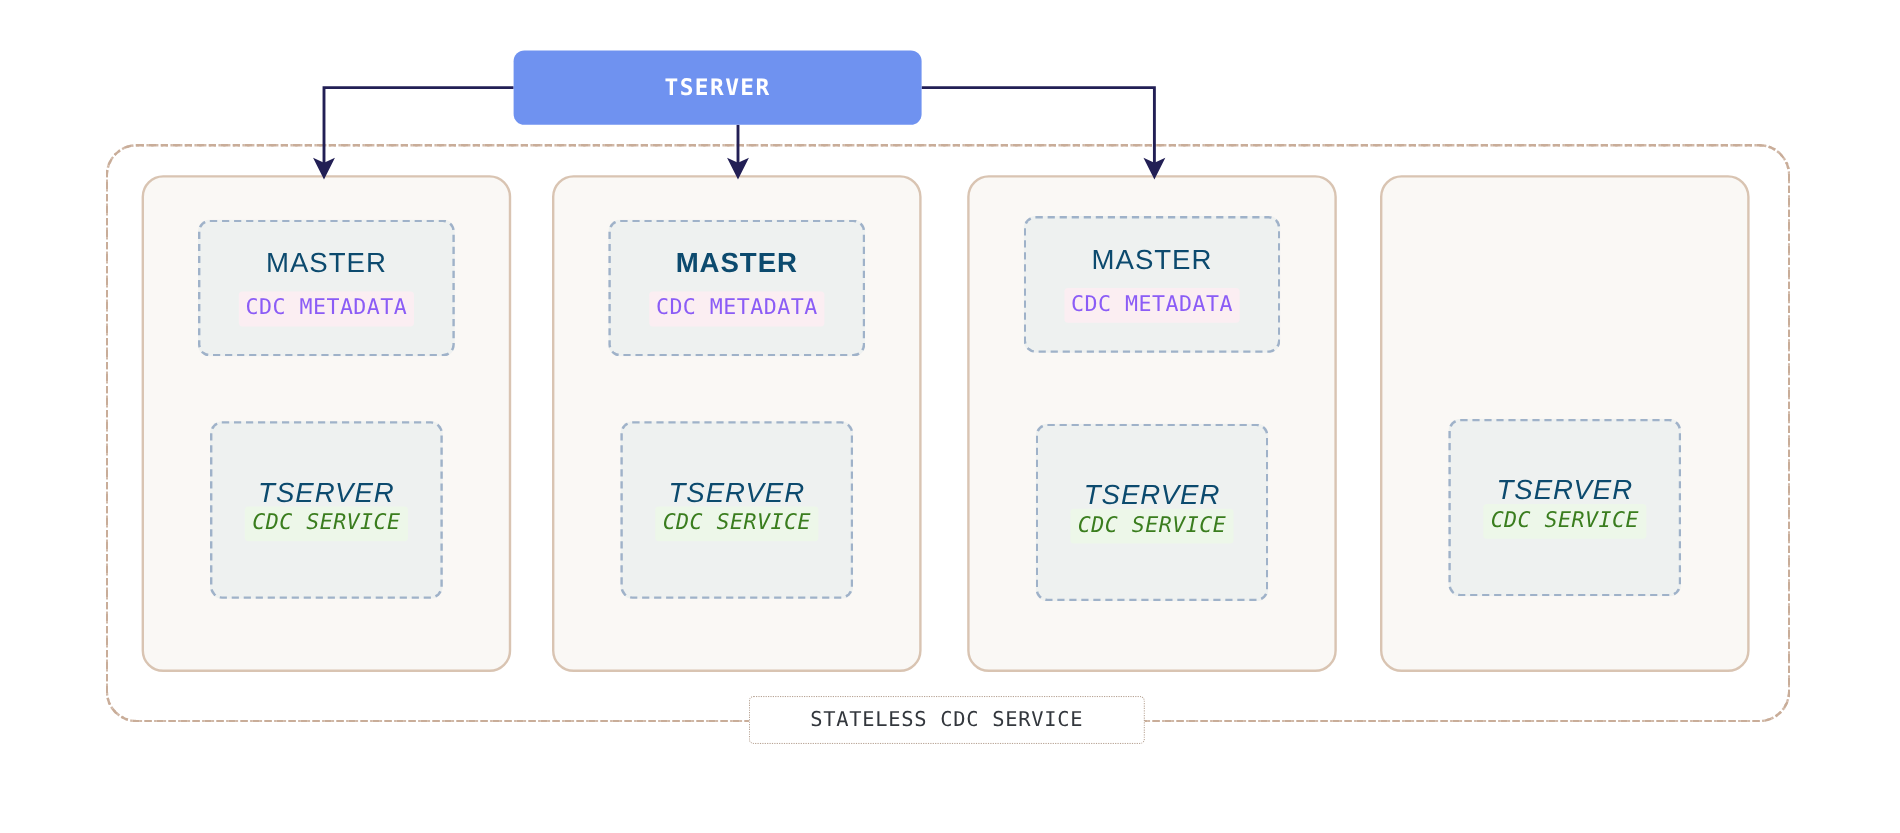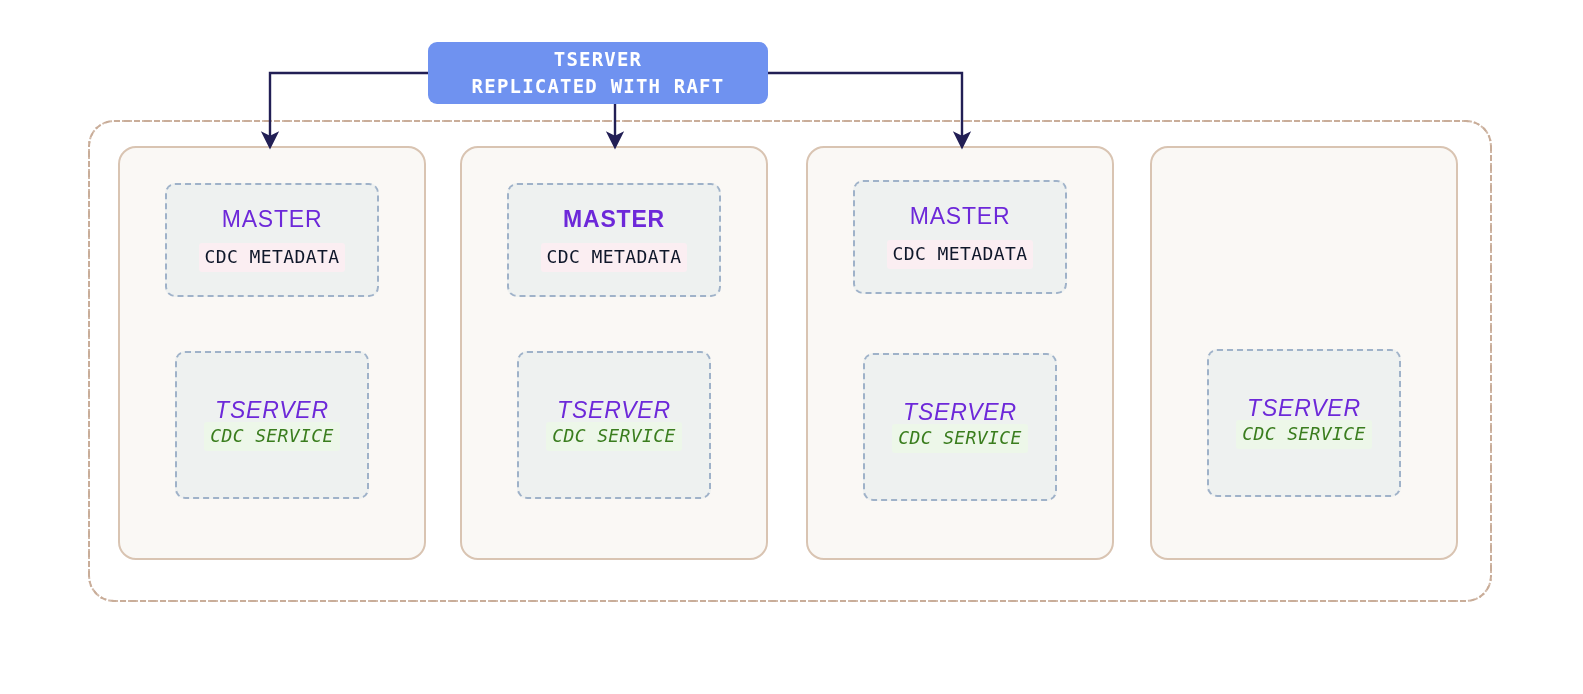--- a/index.html
+++ b/index.html
@@ -150,40 +150,40 @@
     font-style: italic;
   }
   
   .node-card.n3 .proc-box.master  { top: 32px; }
   .node-card.n3 .proc-box.tserver { top: 205px; }
   .node-card.n4 .proc-box.tserver { top: 201px; width: 194px; height: 148px; }
 
   .proc-title {
     font-family: "Liberation Sans", sans-serif;
     font-size: 23px;
-    color: #6d28d9;
+    color: #0c4a6e;
     letter-spacing: .8px;
     line-height: 1;
     white-space: nowrap;
   }
   .proc-title.leader {
     font-weight: 700;
   }
 
   .proc-tag {
     font-family: "DejaVu Sans Mono", "Liberation Mono", monospace;
     font-size: 18px;
     letter-spacing: .4px;
     line-height: 1.45;
     white-space: nowrap;
     padding: 1px 6px;
     border-radius: 3px;
   }
   .proc-tag.meta {
-    color: #0f172a;
+    color: #8b5cf6;
     background: #fbeef2;
     margin-top: 14px;
   }
   .proc-tag.svc {
     color: #3a7d1e;
     background: #edf7e9;
   }
   .proc-box.master .proc-tag.meta { margin-top: 12px; }
 </style>
 </head>
@@ -200,21 +200,20 @@
 
     <path d="M428,73 L270,73 L270,140" fill="none" stroke="#221f55" stroke-width="2.4" marker-end="url(#arrowhead)"></path>
 
     <path d="M615,104 L615,140" fill="none" stroke="#221f55" stroke-width="2.4" marker-end="url(#arrowhead)"></path>
 
     <path d="M768,73 L962,73 L962,140" fill="none" stroke="#221f55" stroke-width="2.4" marker-end="url(#arrowhead)"></path>
   </svg>
 
   <div id="metadata-banner">
     <div class="line">TSERVER</div>
-    <div class="line">REPLICATED WITH RAFT</div>
   </div>
 
   <div id="stateless-container"></div>
 
   <div class="node-card n1">
     <div class="proc-box master">
       <div class="proc-title">MASTER</div>
       <div class="proc-tag meta">CDC METADATA</div>
     </div>
     <div class="proc-box tserver">
@@ -245,14 +244,17 @@
     </div>
   </div>
 
   <div class="node-card n4">
     <div class="proc-box tserver">
       <div class="proc-title">TSERVER</div>
       <div class="proc-tag svc">CDC SERVICE</div>
     </div>
   </div>
 
+  <div id="stateless-label">
+    <span>STATELESS CDC SERVICE</span>
+  </div>
 
 </div>
 
 </body></html>

